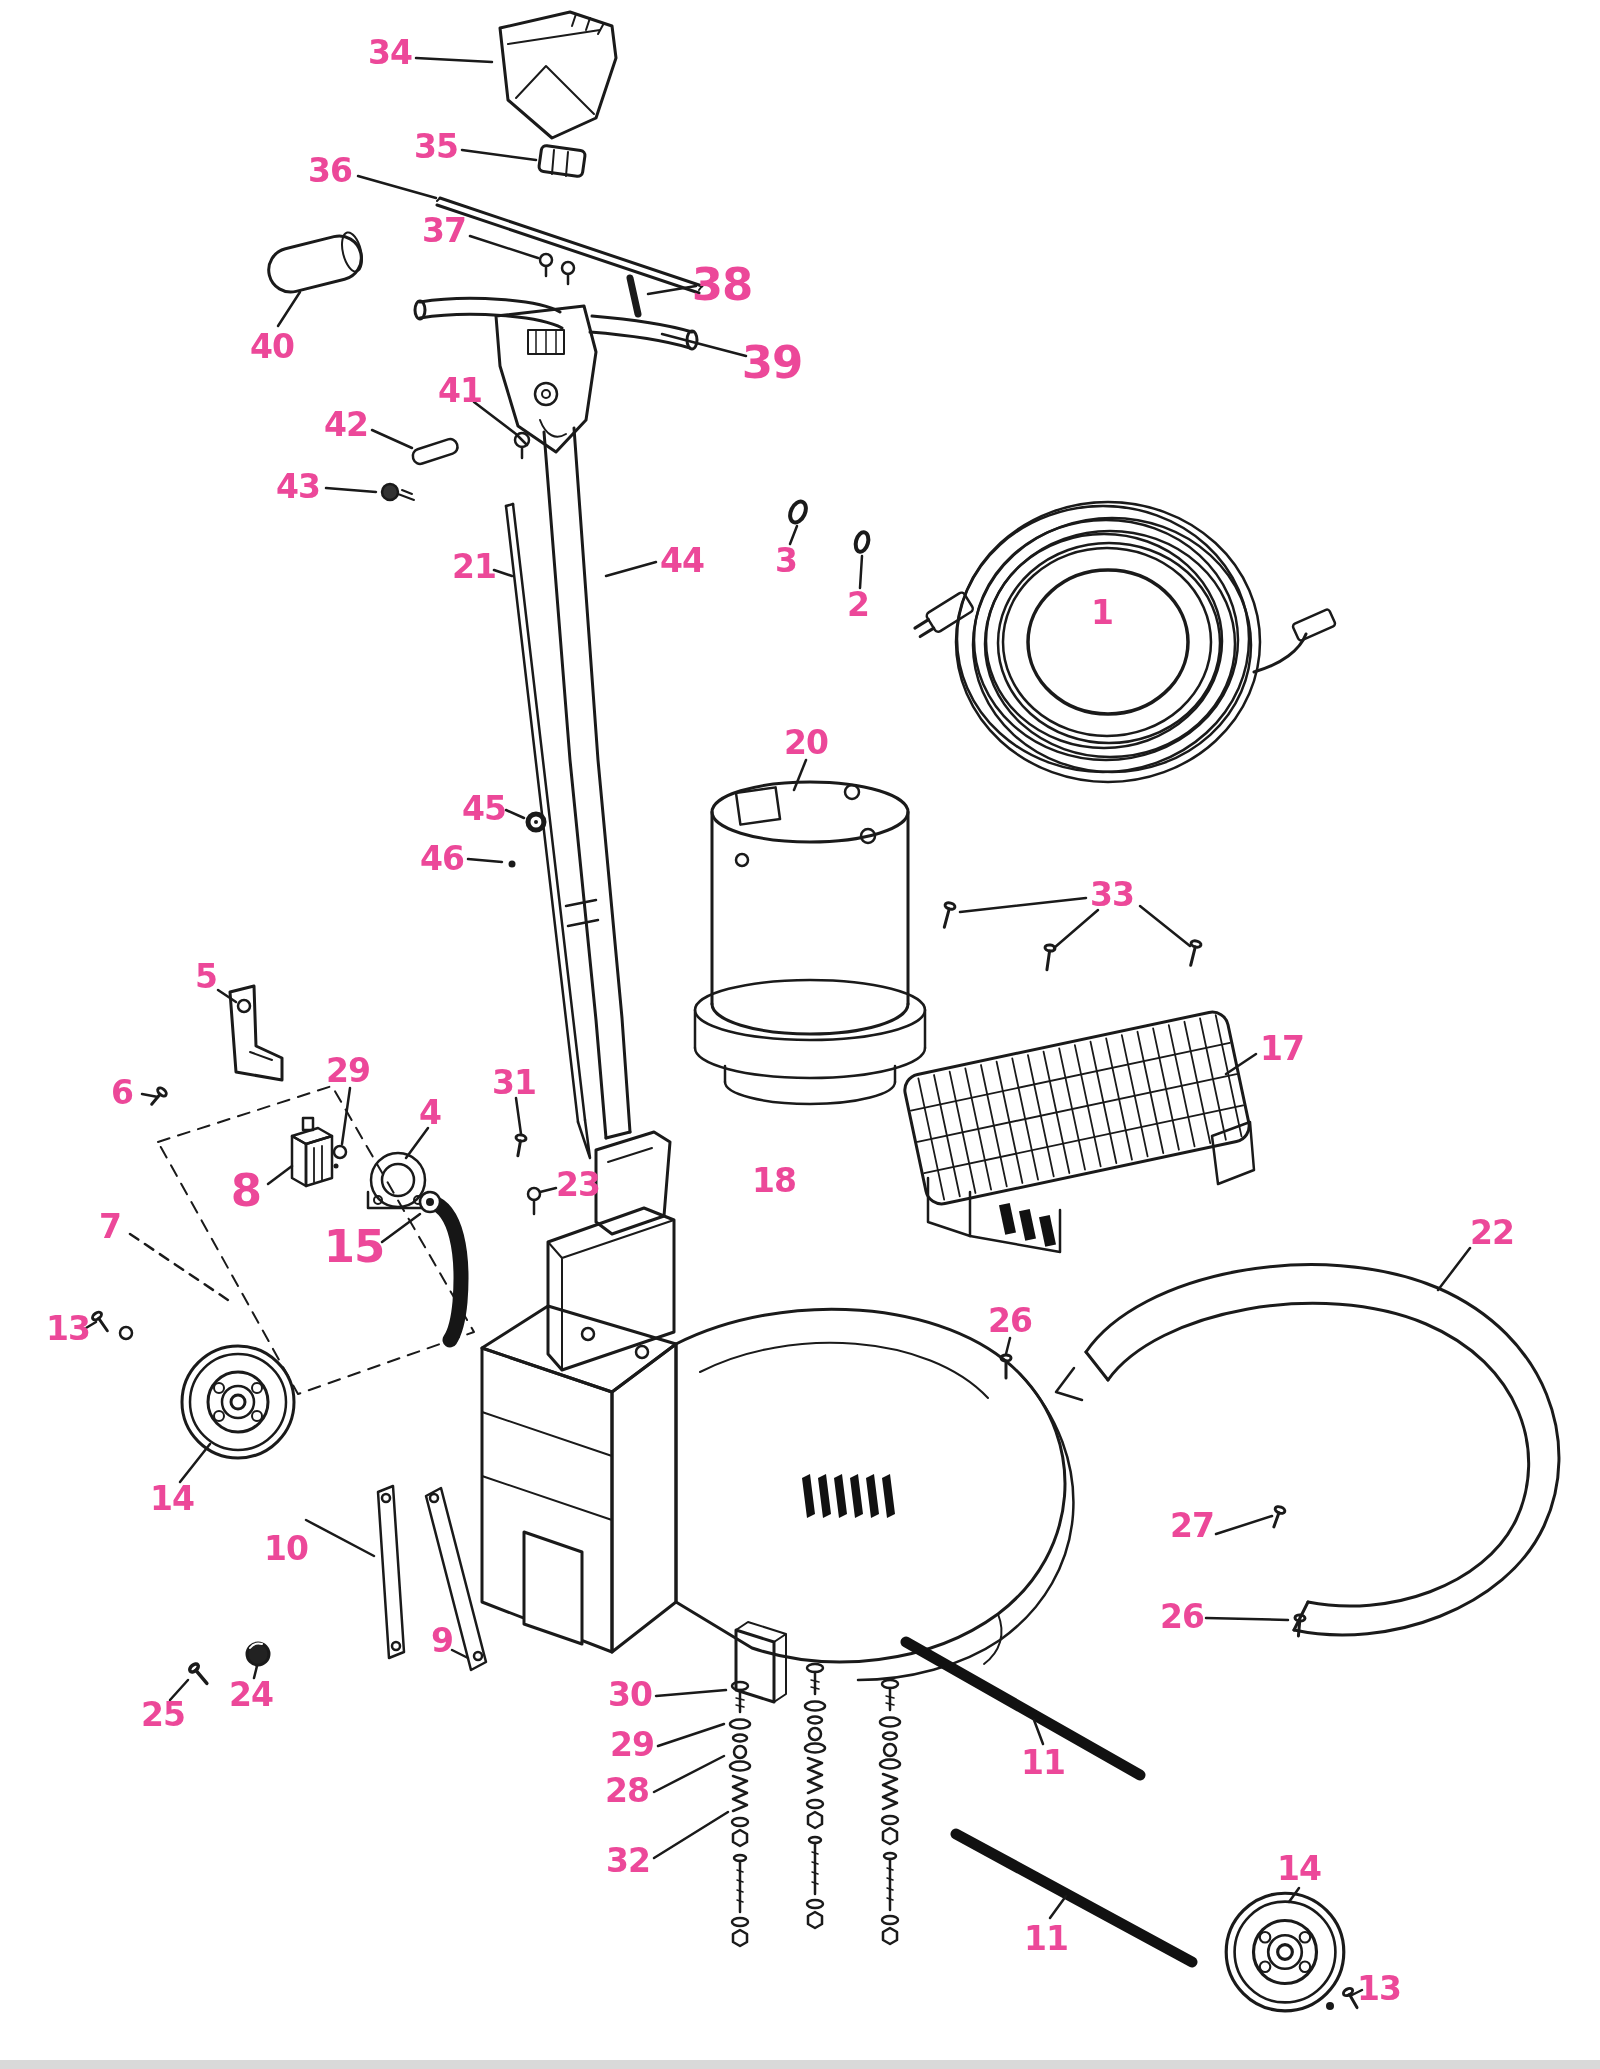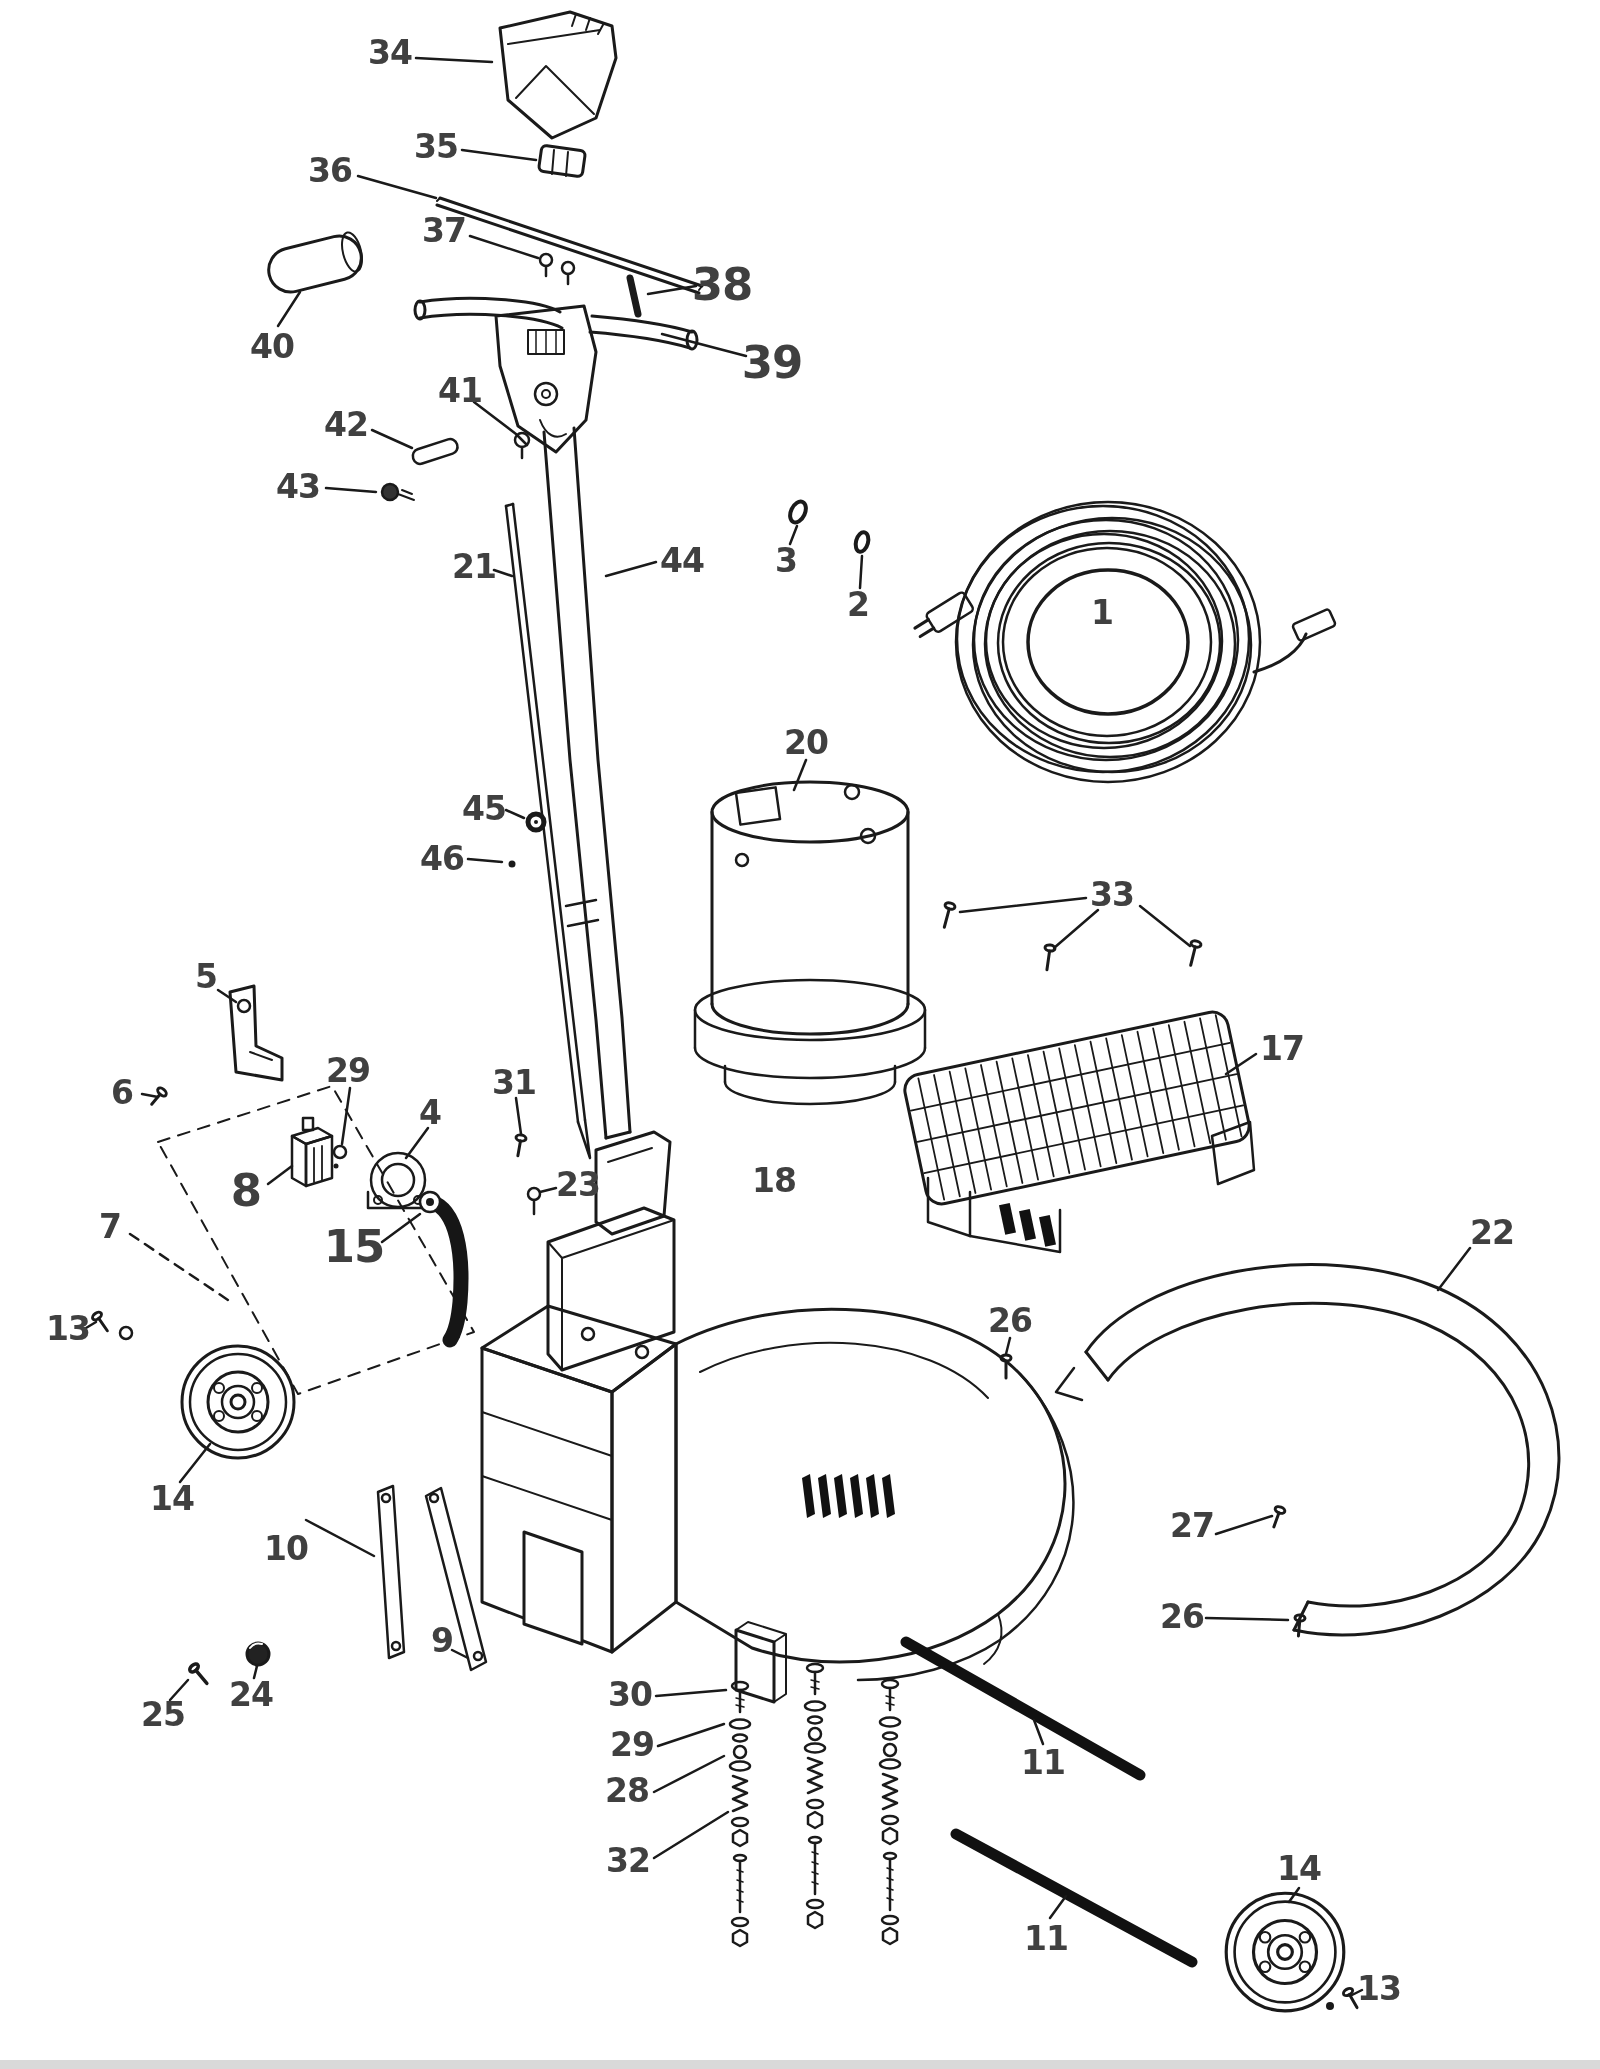--- a/index.html
+++ b/index.html
@@ -11,21 +11,21 @@
     overflow: hidden;
     font-family: "DejaVu Sans", sans-serif;
   }
   .stage svg { position: absolute; left: 0; top: 0; }
   #callout-layer { position: absolute; left: 0; top: 0; width: 100%; height: 100%; }
   .callout {
     position: absolute;
     transform: translate(-50%, -50%);
     font-weight: 700;
     font-size: 33px;
-    color: #404040;
+    color: #ec4899;
     letter-spacing: -1px;
     white-space: nowrap;
     line-height: 1;
   }
   .callout.large { font-size: 45px; }
   .footer-bar {
     position: absolute;
     left: 0; bottom: 0;
     width: 100%; height: 9px;
     background: #d9d9d9;

